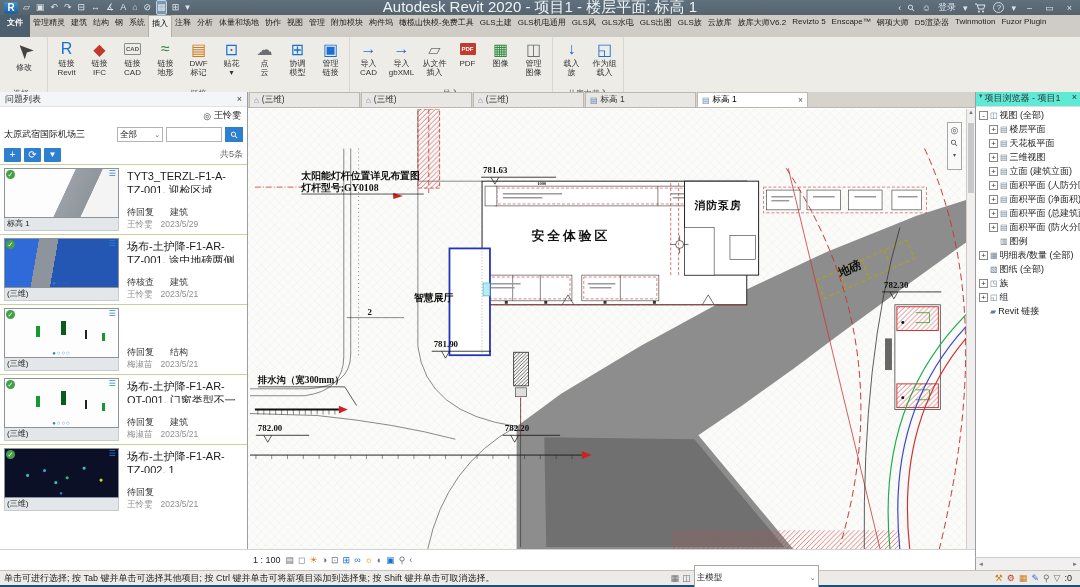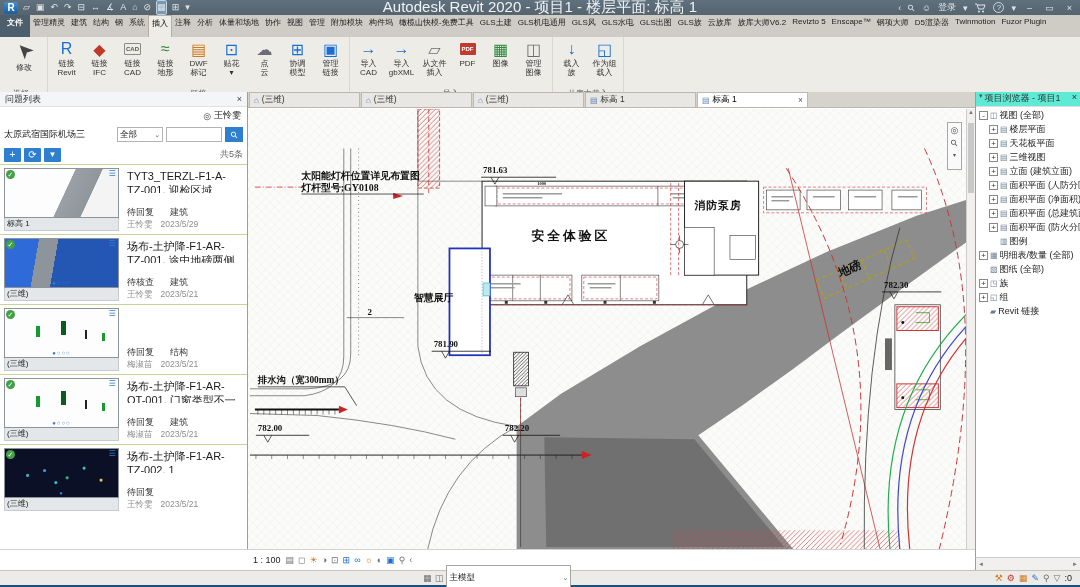--- a/index.html
+++ b/index.html
@@ -808,20 +808,21 @@
         <span class="vci c-gray">⚲</span>
         <span class="vci c-gray">‹</span>
       </span>
   </div>
   <div id="vcb2">
       <span>◄</span>
       <span>►</span>
     </div>
 
   <div id="status">
+    <span class="sb-hint">单击可进行选择; 按 Tab 键并单击可选择其他项目; 按 Ctrl 键并单击可将新项目添加到选择集; 按 Shift 键并单击可取消选择。</span>
     <div class="sb-mid">
       <span style="display:flex;gap:3px">
 
       <span class="sbi c-gray">▦</span>
           <span class="sbi c-gray">◫</span>
         </span>
       <span class="sbsel">
         <span>主模型</span>
           <span class="car">⌄</span>
       </span>

